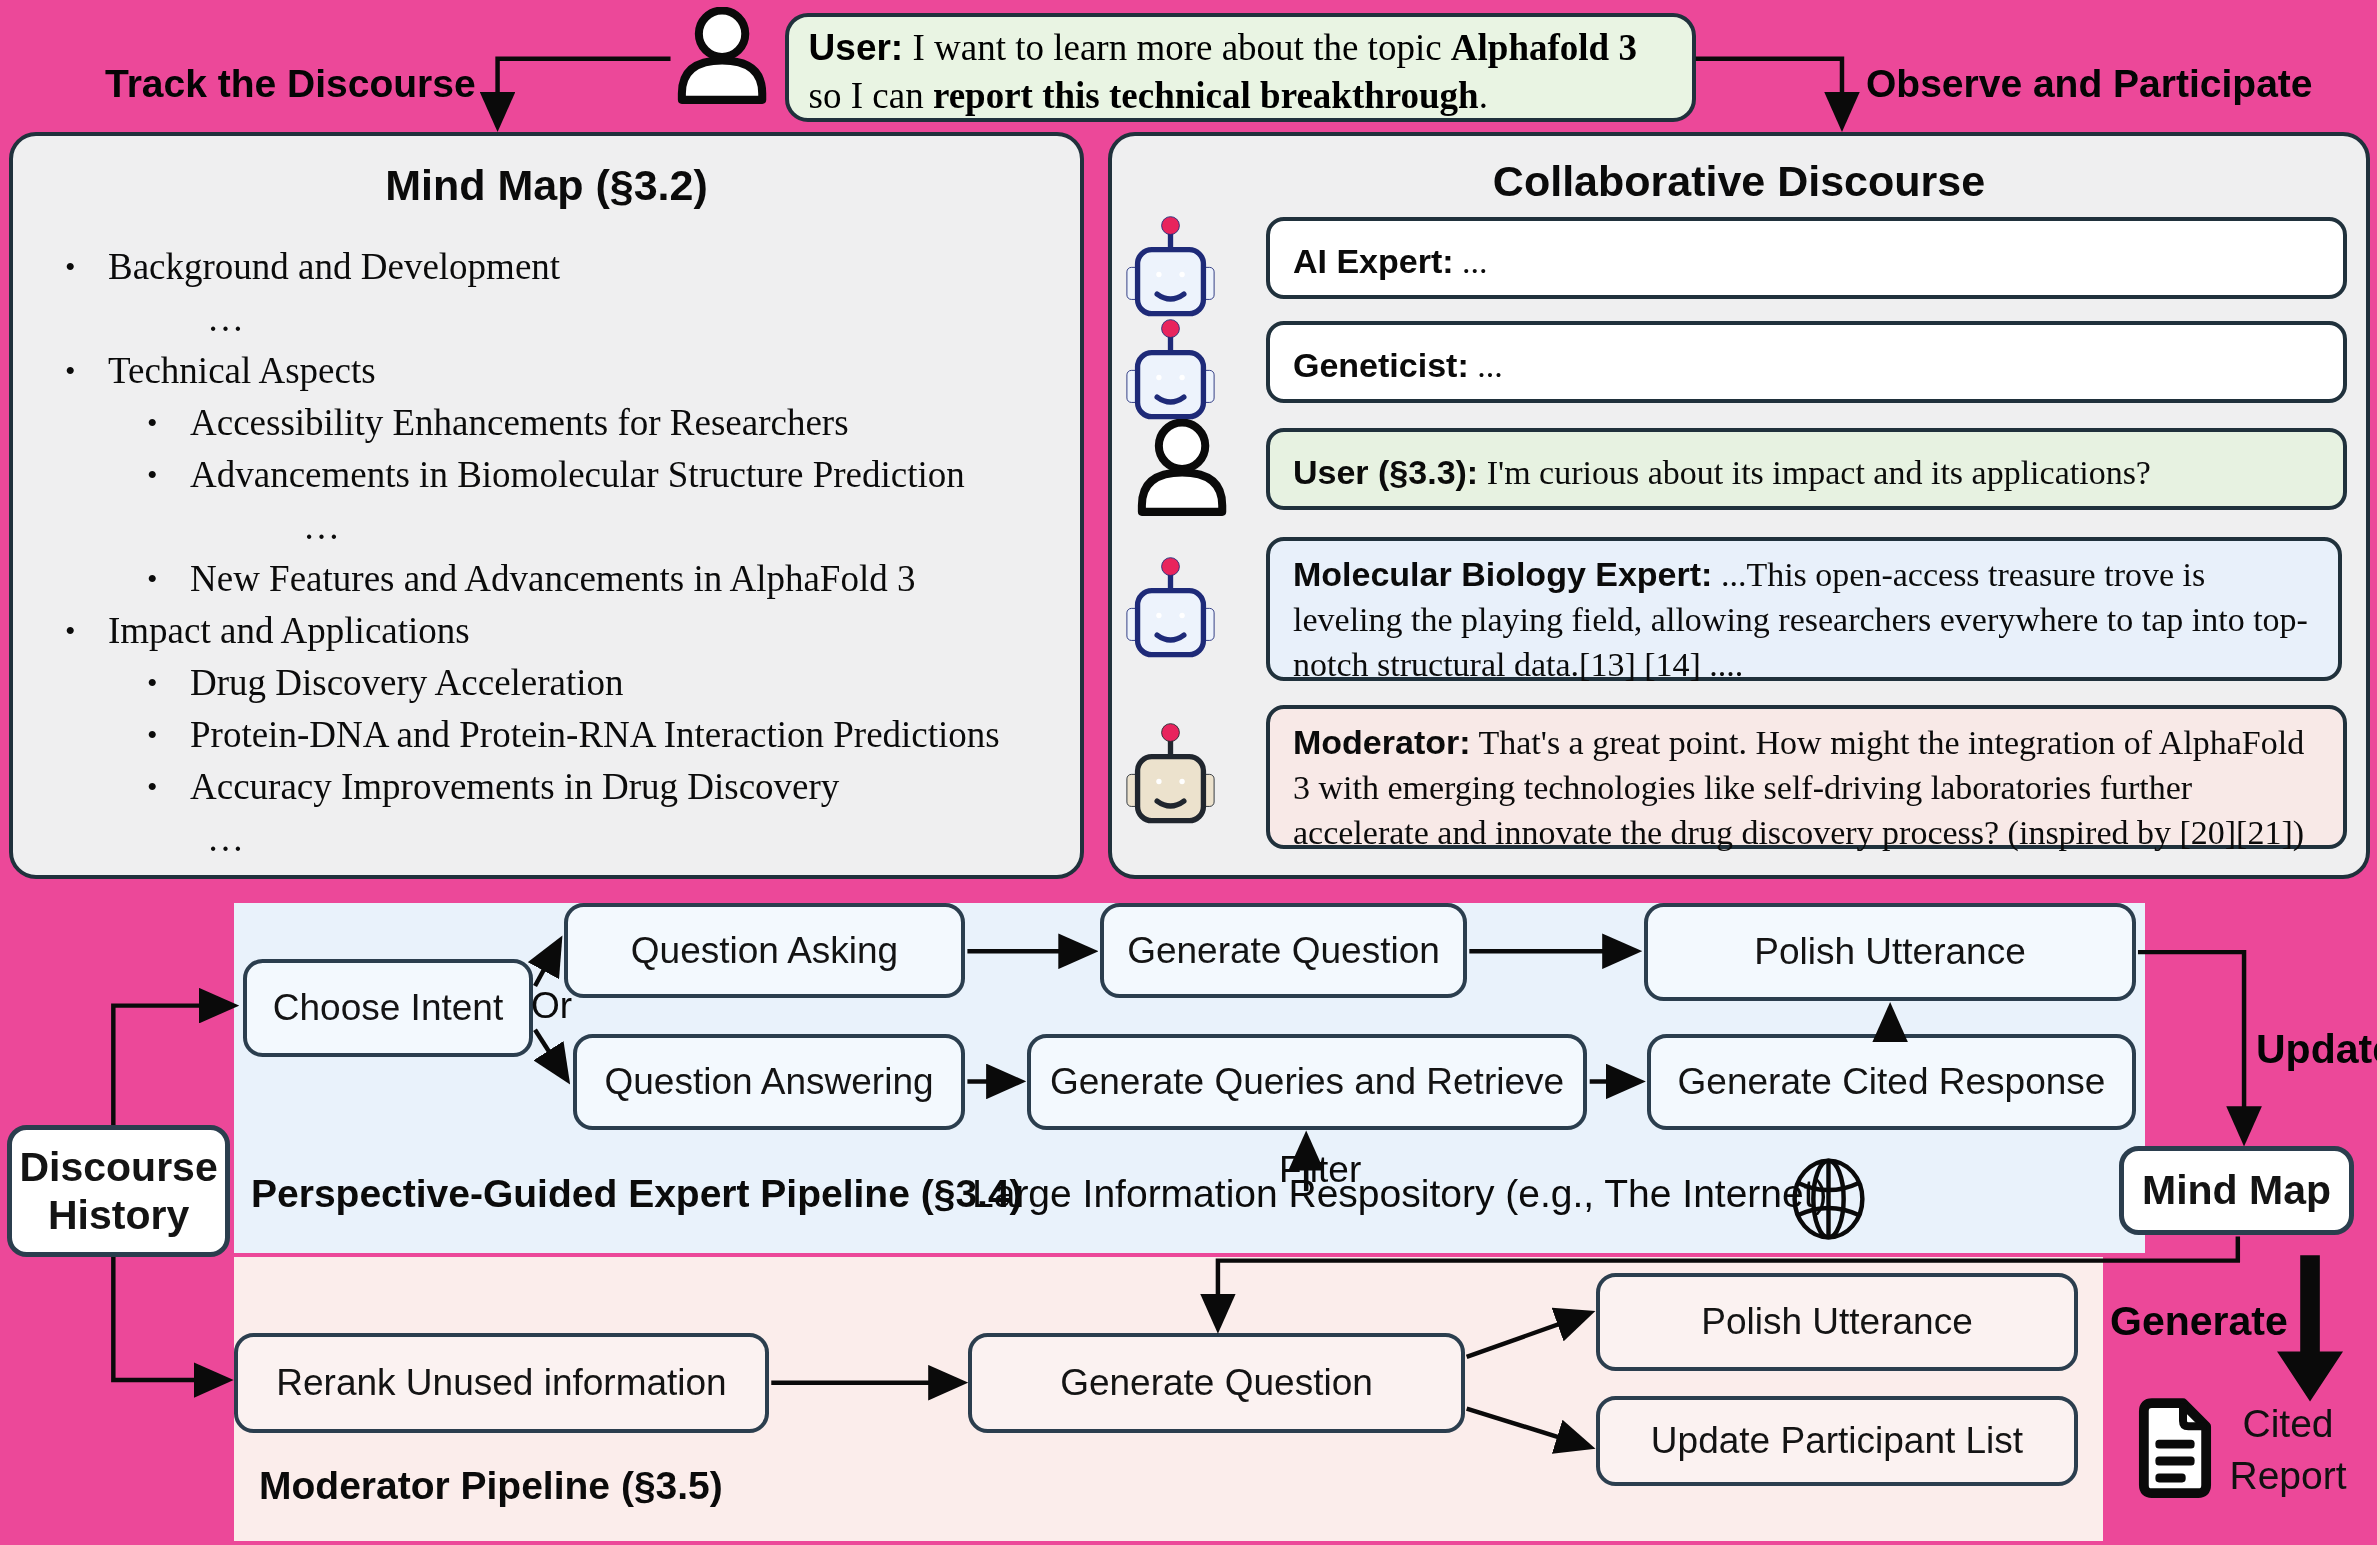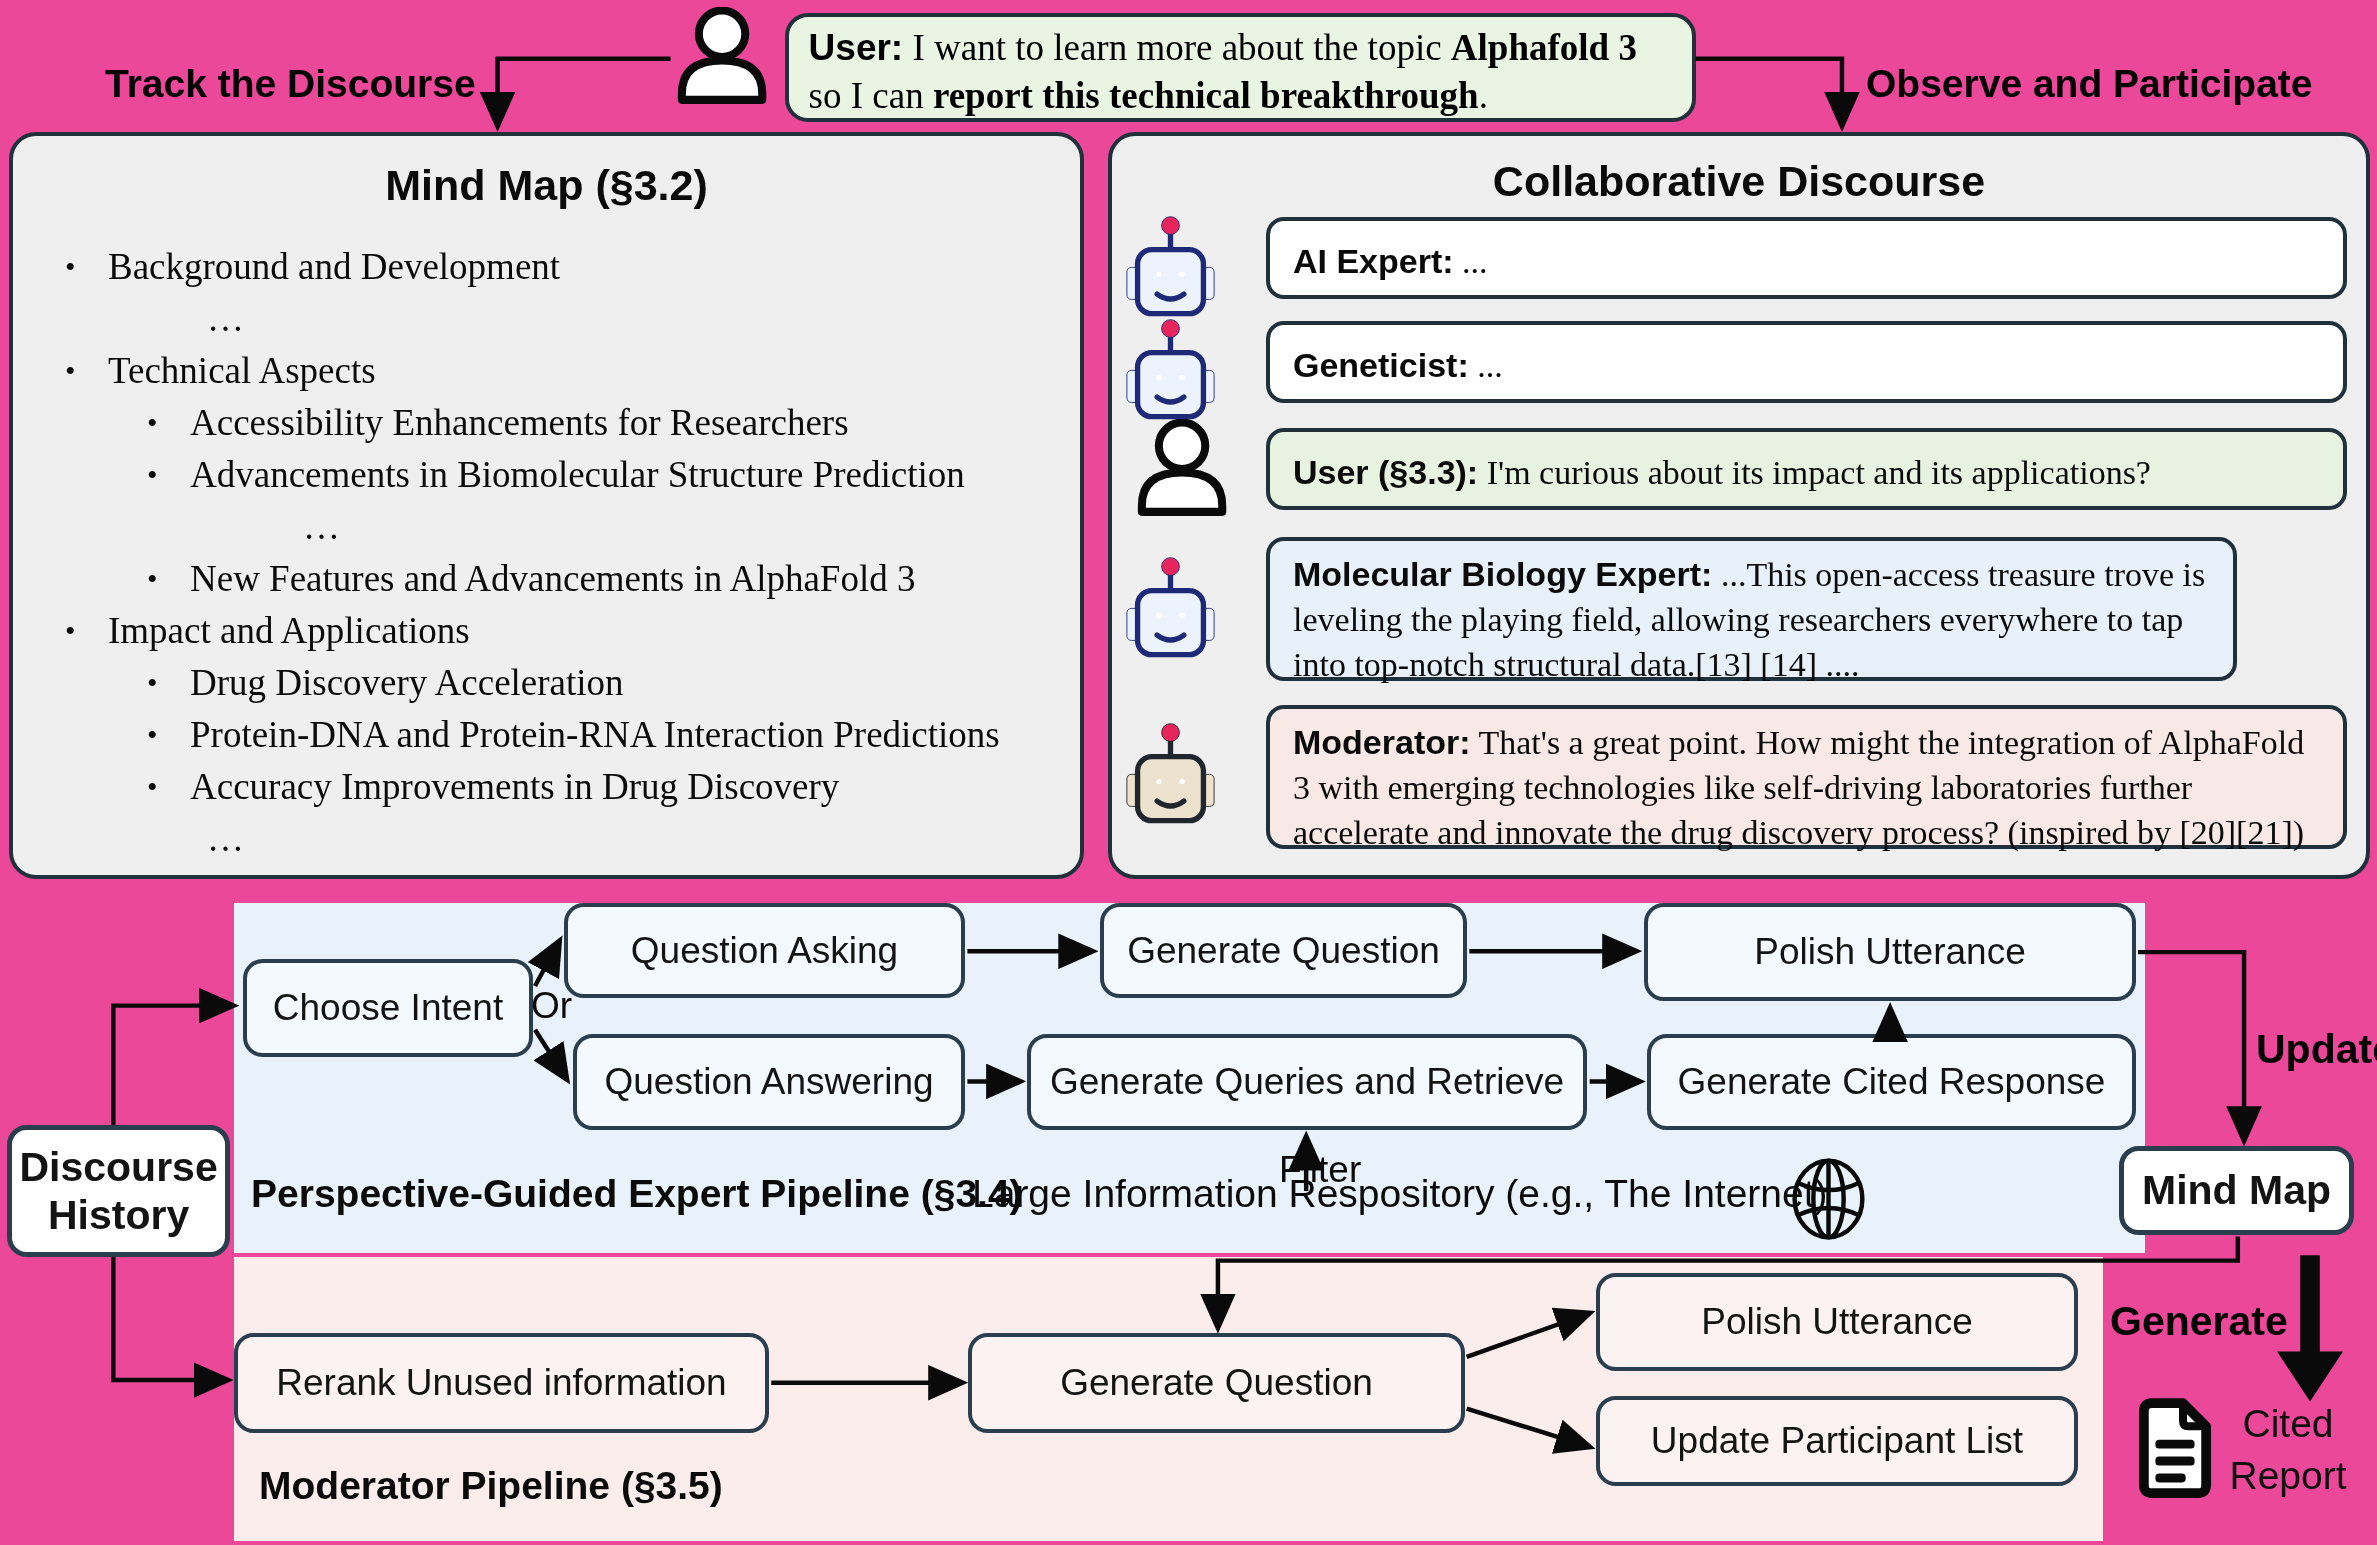--- a/index.html
+++ b/index.html
@@ -164,21 +164,21 @@
 
   <div class="chat-box cb-white vcenter" style="left:1266px;top:217px;width:1081px;height:82px;">
     <div><span class="spk">AI Expert:</span><span class="msg"> ...</span></div>
   </div>
   <div class="chat-box cb-white vcenter" style="left:1266px;top:321px;width:1081px;height:82px;">
     <div><span class="spk">Geneticist:</span><span class="msg"> ...</span></div>
   </div>
   <div class="chat-box cb-green vcenter" style="left:1266px;top:428px;width:1081px;height:82px;">
     <div><span class="spk">User (§3.3):</span><span class="msg"> I'm curious about its impact and its applications?</span></div>
   </div>
-  <div class="chat-box cb-blue" style="left:1266px;top:537px;width:971px;height:144px;">
+  <div class="chat-box cb-blue" style="left:1266px;top:537px;width:1076px;height:144px;">
     <span class="spk">Molecular Biology Expert:</span><span class="msg"> ...This open-access treasure trove is leveling the playing field, allowing researchers everywhere to tap into top-notch structural data.[13] [14] ....</span>
   </div>
   <div class="chat-box cb-pink" style="left:1266px;top:705px;width:1081px;height:144px;">
     <span class="spk">Moderator:</span><span class="msg"> That's a great point. How might the integration of AlphaFold 3 with emerging technologies like self-driving laboratories further accelerate and innovate the drug discovery process? (inspired by [20][21])</span>
   </div>
 
   <div class="region-blue"></div>
   <div class="region-pink"></div>
 
   <div class="flow-box fb-blue" style="left:243px;top:959px;width:290px;height:98px;">Choose Intent</div>

